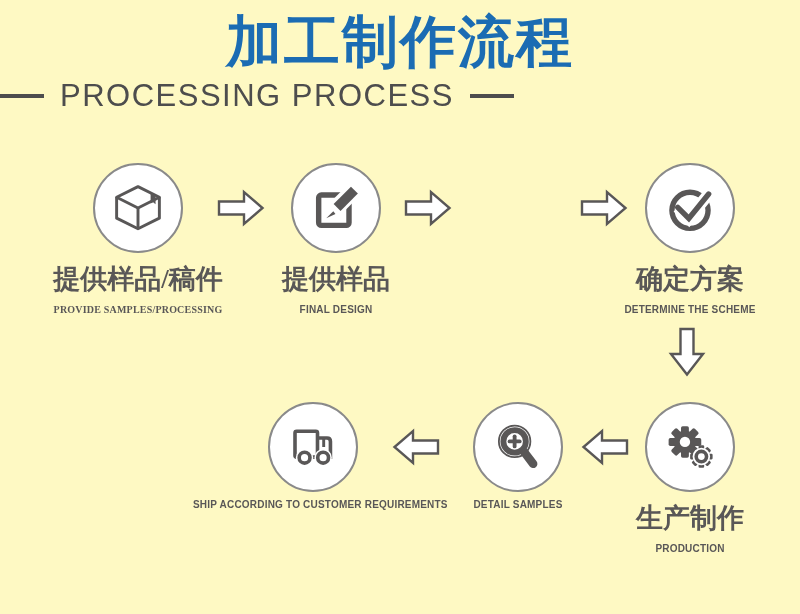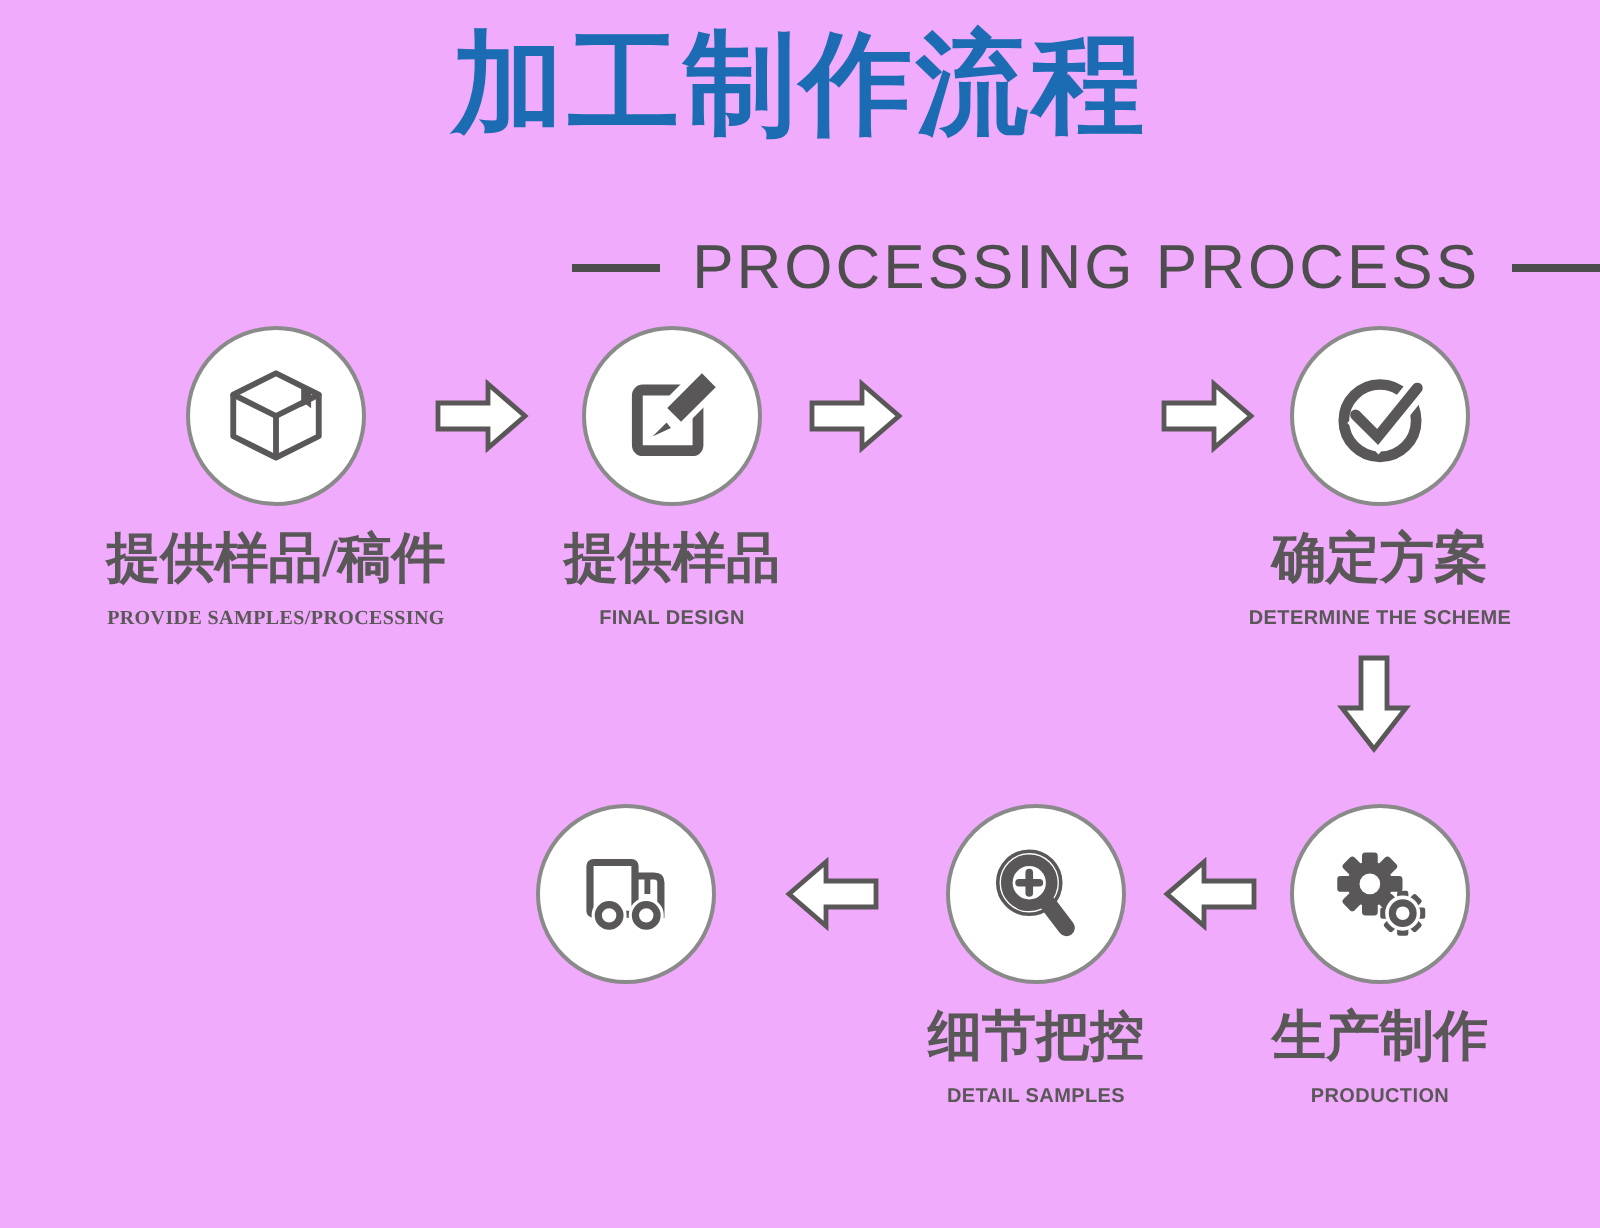--- a/index.html
+++ b/index.html
@@ -1,28 +1,28 @@
 <!DOCTYPE html>
 <html><head>
 <meta charset="utf-8">
 <style>
   html,body{margin:0;padding:0;background:#fff;}
   #canvas{
-    position:relative;width:800px;height:614px;background:#f0abfc;overflow:hidden;
+    position:relative;width:800px;height:614px;background:#fef9c3;overflow:hidden;
     font-family:"Liberation Sans","DejaVu Sans",sans-serif;
   }
   
   .main-title{
     position:absolute;top:10px;left:0;width:800px;text-align:center;
     font-size:56px;font-weight:900;color:#1b6cb3;letter-spacing:2px;line-height:1.15;
     white-space:nowrap;
   }
   .subtitle-row{
     position:absolute;top:78px;left:0;width:800px;height:36px;
-    display:flex;align-items:center;justify-content:flex-end;gap:16px;margin-top:38px;
+    display:flex;align-items:center;justify-content:flex-start;gap:16px;
   }
   .subtitle-dash{width:44px;height:4px;background:#4d4d4d;}
   .subtitle-text{
     font-size:31px;color:#4d4d4d;letter-spacing:1.5px;font-weight:500;white-space:nowrap;
   }
   
   .step{position:absolute;width:240px;text-align:center;}
   .circle{
     width:90px;height:90px;border:2px solid #8a8a8a;border-radius:50%;
     margin:0 auto;background:#fff;display:flex;align-items:center;justify-content:center;
@@ -159,35 +159,35 @@
       <svg class="icon-svg" width="54" height="54" viewBox="0 0 48 48">
         <circle cx="21" cy="19" r="14" fill="none" stroke="#595757" stroke-width="1.6"></circle>
         <circle cx="21" cy="19" r="10" fill="none" stroke="#595757" stroke-width="5.2"></circle>
         <g stroke="#595757" stroke-width="3.4" stroke-linecap="round">
           <line x1="21" y1="14.5" x2="21" y2="23.5"></line>
           <line x1="16.5" y1="19" x2="25.5" y2="19"></line>
         </g>
         <line x1="29.5" y1="28.5" x2="37.5" y2="39" stroke="#595757" stroke-width="7.5" stroke-linecap="round"></line>
       </svg>
     </div>
-    <div class="step-title">细节把控</div>
     <div class="step-sub">DETAIL SAMPLES</div>
   </div>
 
   <svg class="arrow a5" width="48" height="40" viewBox="0 0 48 40">
     <polygon points="46,13.5 21,13.5 21,4 2.5,20 21,36 21,26.5 46,26.5" fill="#fff" stroke="#595757" stroke-width="2.4"></polygon>
   </svg>
 
   <div class="step r2 s7">
     <div class="circle">
       <svg class="icon-svg" width="54" height="54" viewBox="0 0 48 48">
         <rect x="8" y="10" width="20" height="23" rx="1.5" fill="none" stroke="#595757" stroke-width="3.2"></rect>
         <path d="M28 16 h8.5 q3 0 3 3 V33 h-11.5" fill="none" stroke="#595757" stroke-width="3.2"></path>
         <line x1="33.5" y1="16" x2="33.5" y2="24" stroke="#595757" stroke-width="2.6"></line>
         <circle cx="16.5" cy="33.5" r="4.8" fill="#ffffff" stroke="#ffffff" stroke-width="6"></circle>
         <circle cx="33" cy="33.5" r="4.8" fill="#ffffff" stroke="#ffffff" stroke-width="6"></circle>
         <circle cx="16.5" cy="33.5" r="4.8" fill="#ffffff" stroke="#595757" stroke-width="3.2"></circle>
         <circle cx="33" cy="33.5" r="4.8" fill="#ffffff" stroke="#595757" stroke-width="3.2"></circle>
       </svg>
     </div>
+    <div class="step-sub">SHIP ACCORDING TO CUSTOMER REQUIREMENTS</div>
   </div>
 
 </div>
 
 </body></html>

